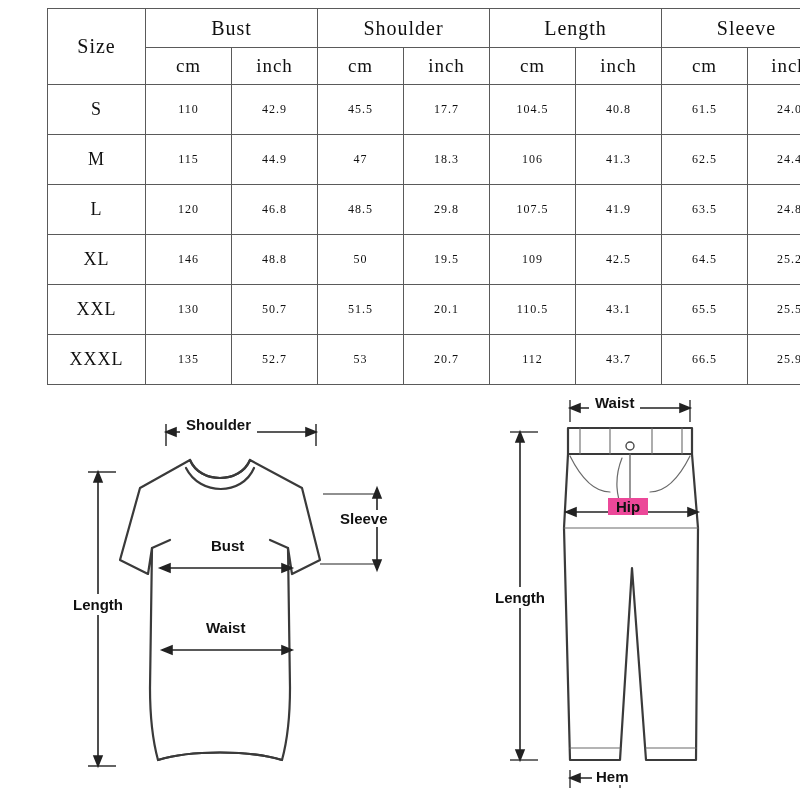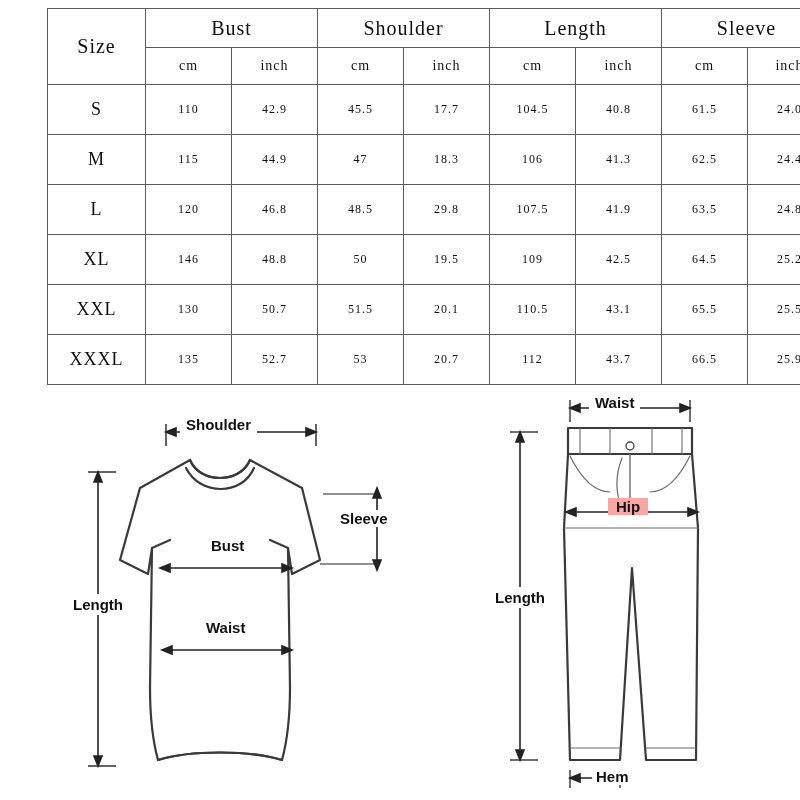--- a/index.html
+++ b/index.html
@@ -37,21 +37,21 @@
     letter-spacing: 1px;
     color: #101010;
   }
   .hdr-group {
     height: 36px;
     font-size: 20px;
     font-family: "Liberation Serif", serif;
   }
   .hdr-unit {
     height: 34px;
-    font-size: 14px;
+    font-size: 19px;
   }
   .size-col-head {
     font-size: 20px;
   }
   .body-row td {
     height: 47px;
     font-size: 12px;
   }
   .body-row td.size-cell {
     font-size: 18px;
@@ -305,18 +305,18 @@
 
         <line x1="110" y1="390" x2="160" y2="390" stroke="#222"></line>
         <polygon points="110,390 120,386 120,394"></polygon>
         <polygon points="160,390 150,386 150,394"></polygon>
         <line x1="110" y1="382" x2="110" y2="400" stroke="#222" stroke-width="1.3"></line>
         <line x1="160" y1="382" x2="160" y2="400" stroke="#222" stroke-width="1.3"></line>
       </g>
     </svg>
 
     <span class="diag-label" style="left:129px; top:6px; background:#fff; padding:0 6px;">Waist</span>
-    <span class="diag-label" style="left:148px; top:110px; background:#fca5a5; padding:0 8px;">Hip</span>
+    <span class="diag-label" style="left:148px; top:110px; background:#ec4899; padding:0 8px;">Hip</span>
     <span class="diag-label" style="left:32px; top:199px; background:#fff; padding:2px 3px;">Length</span>
     <span class="diag-label" style="left:120px; top:380px; background:#fff; padding:0 4px;margin-left:12px;">Hem</span>
   </div>
 
 </div>
 
 </body></html>

